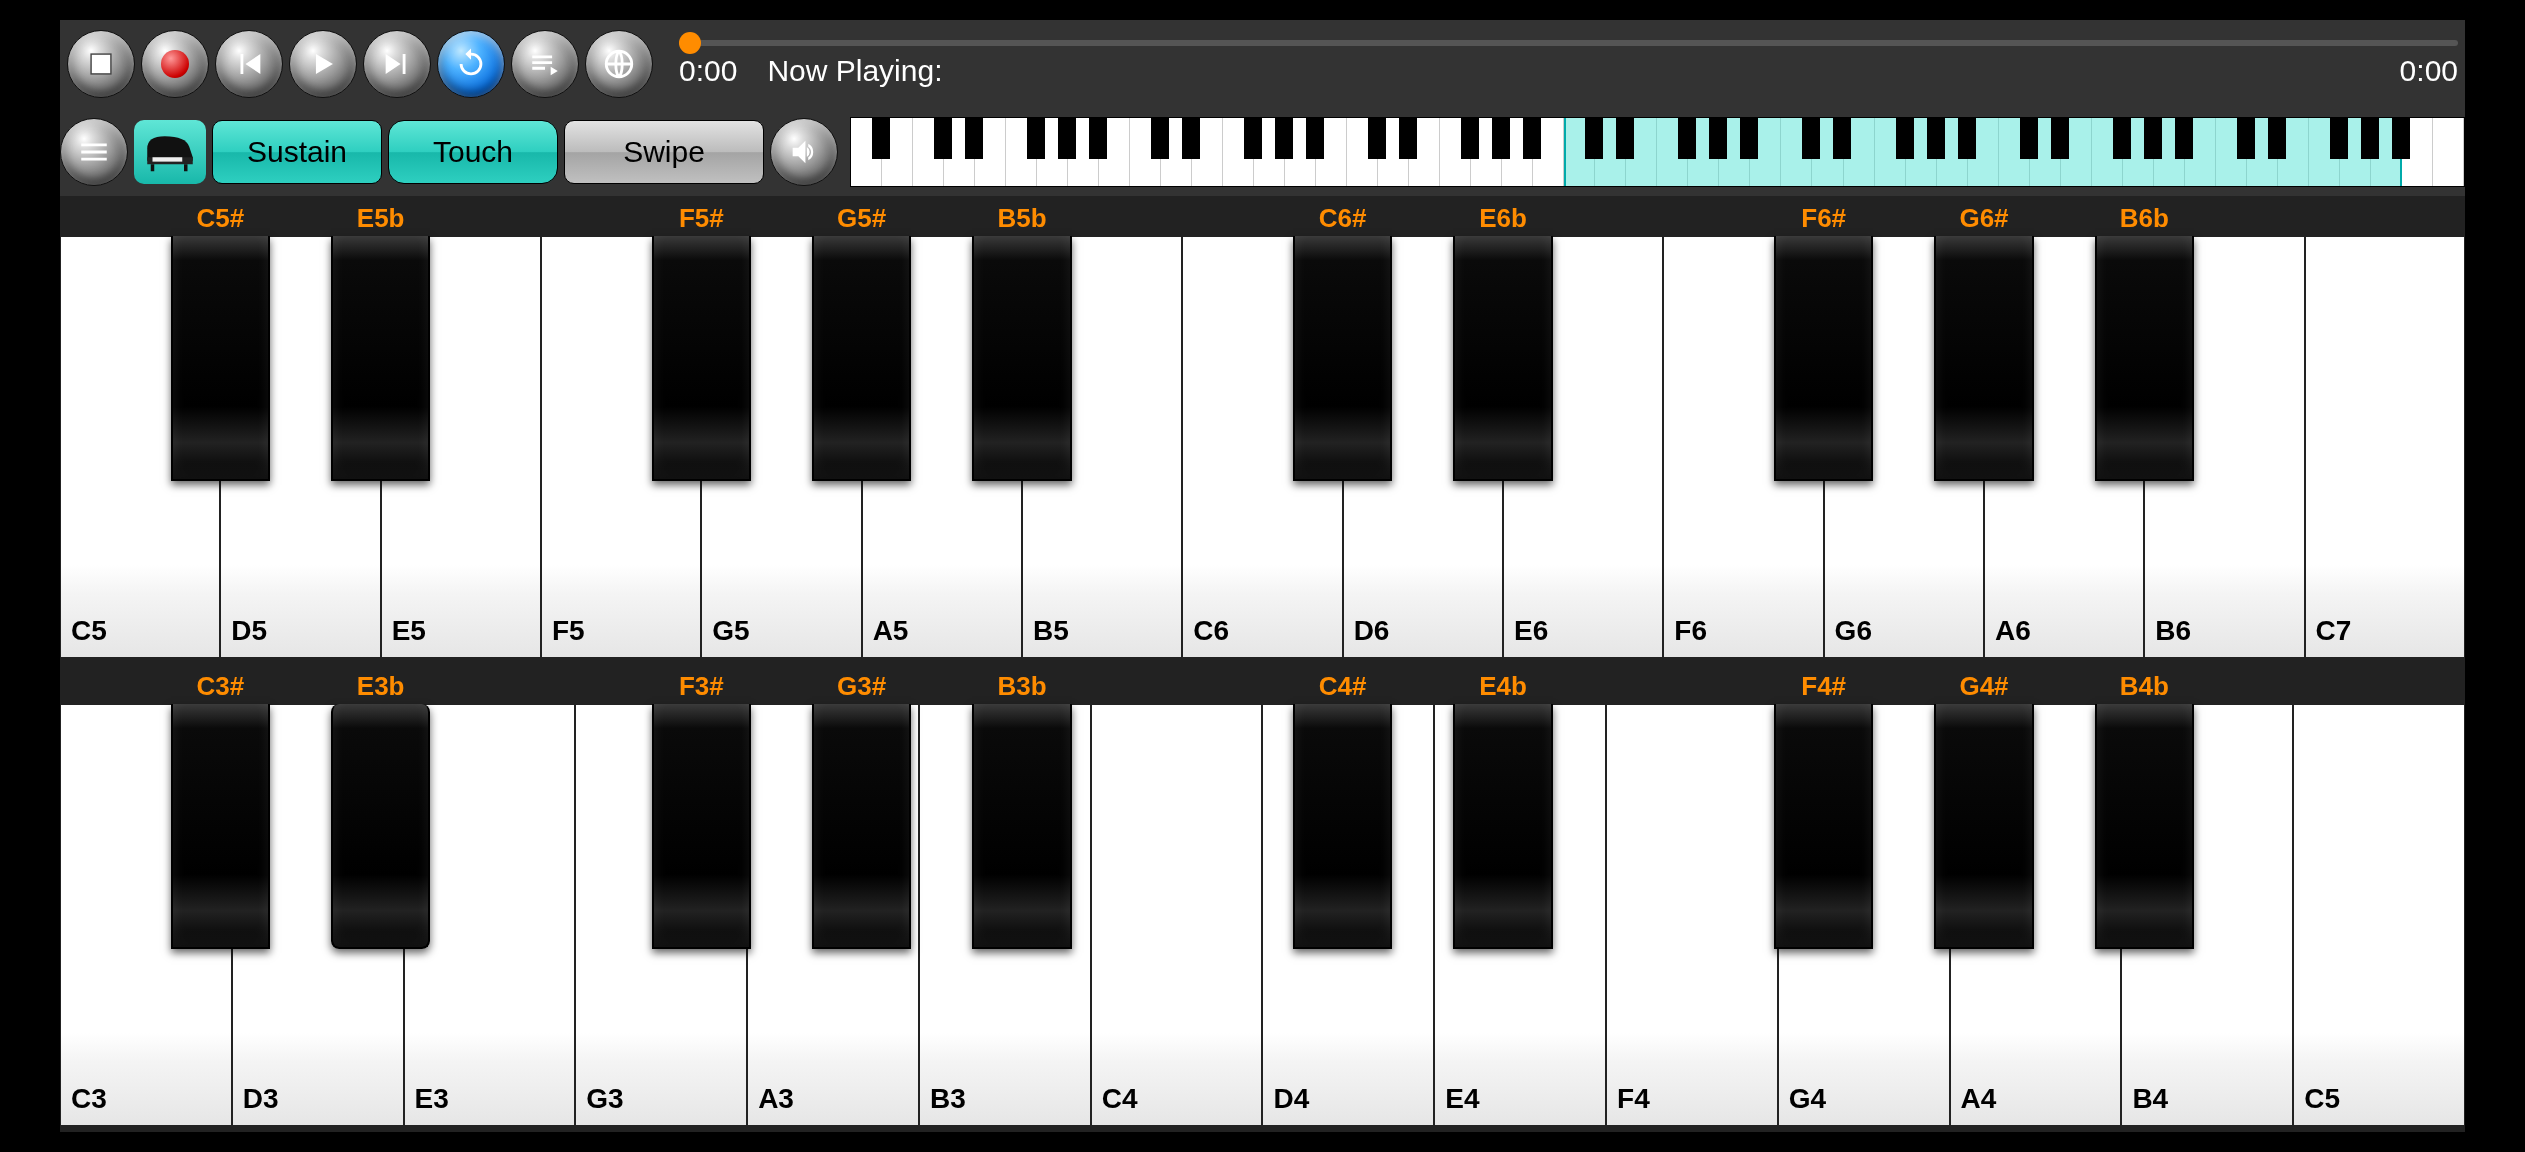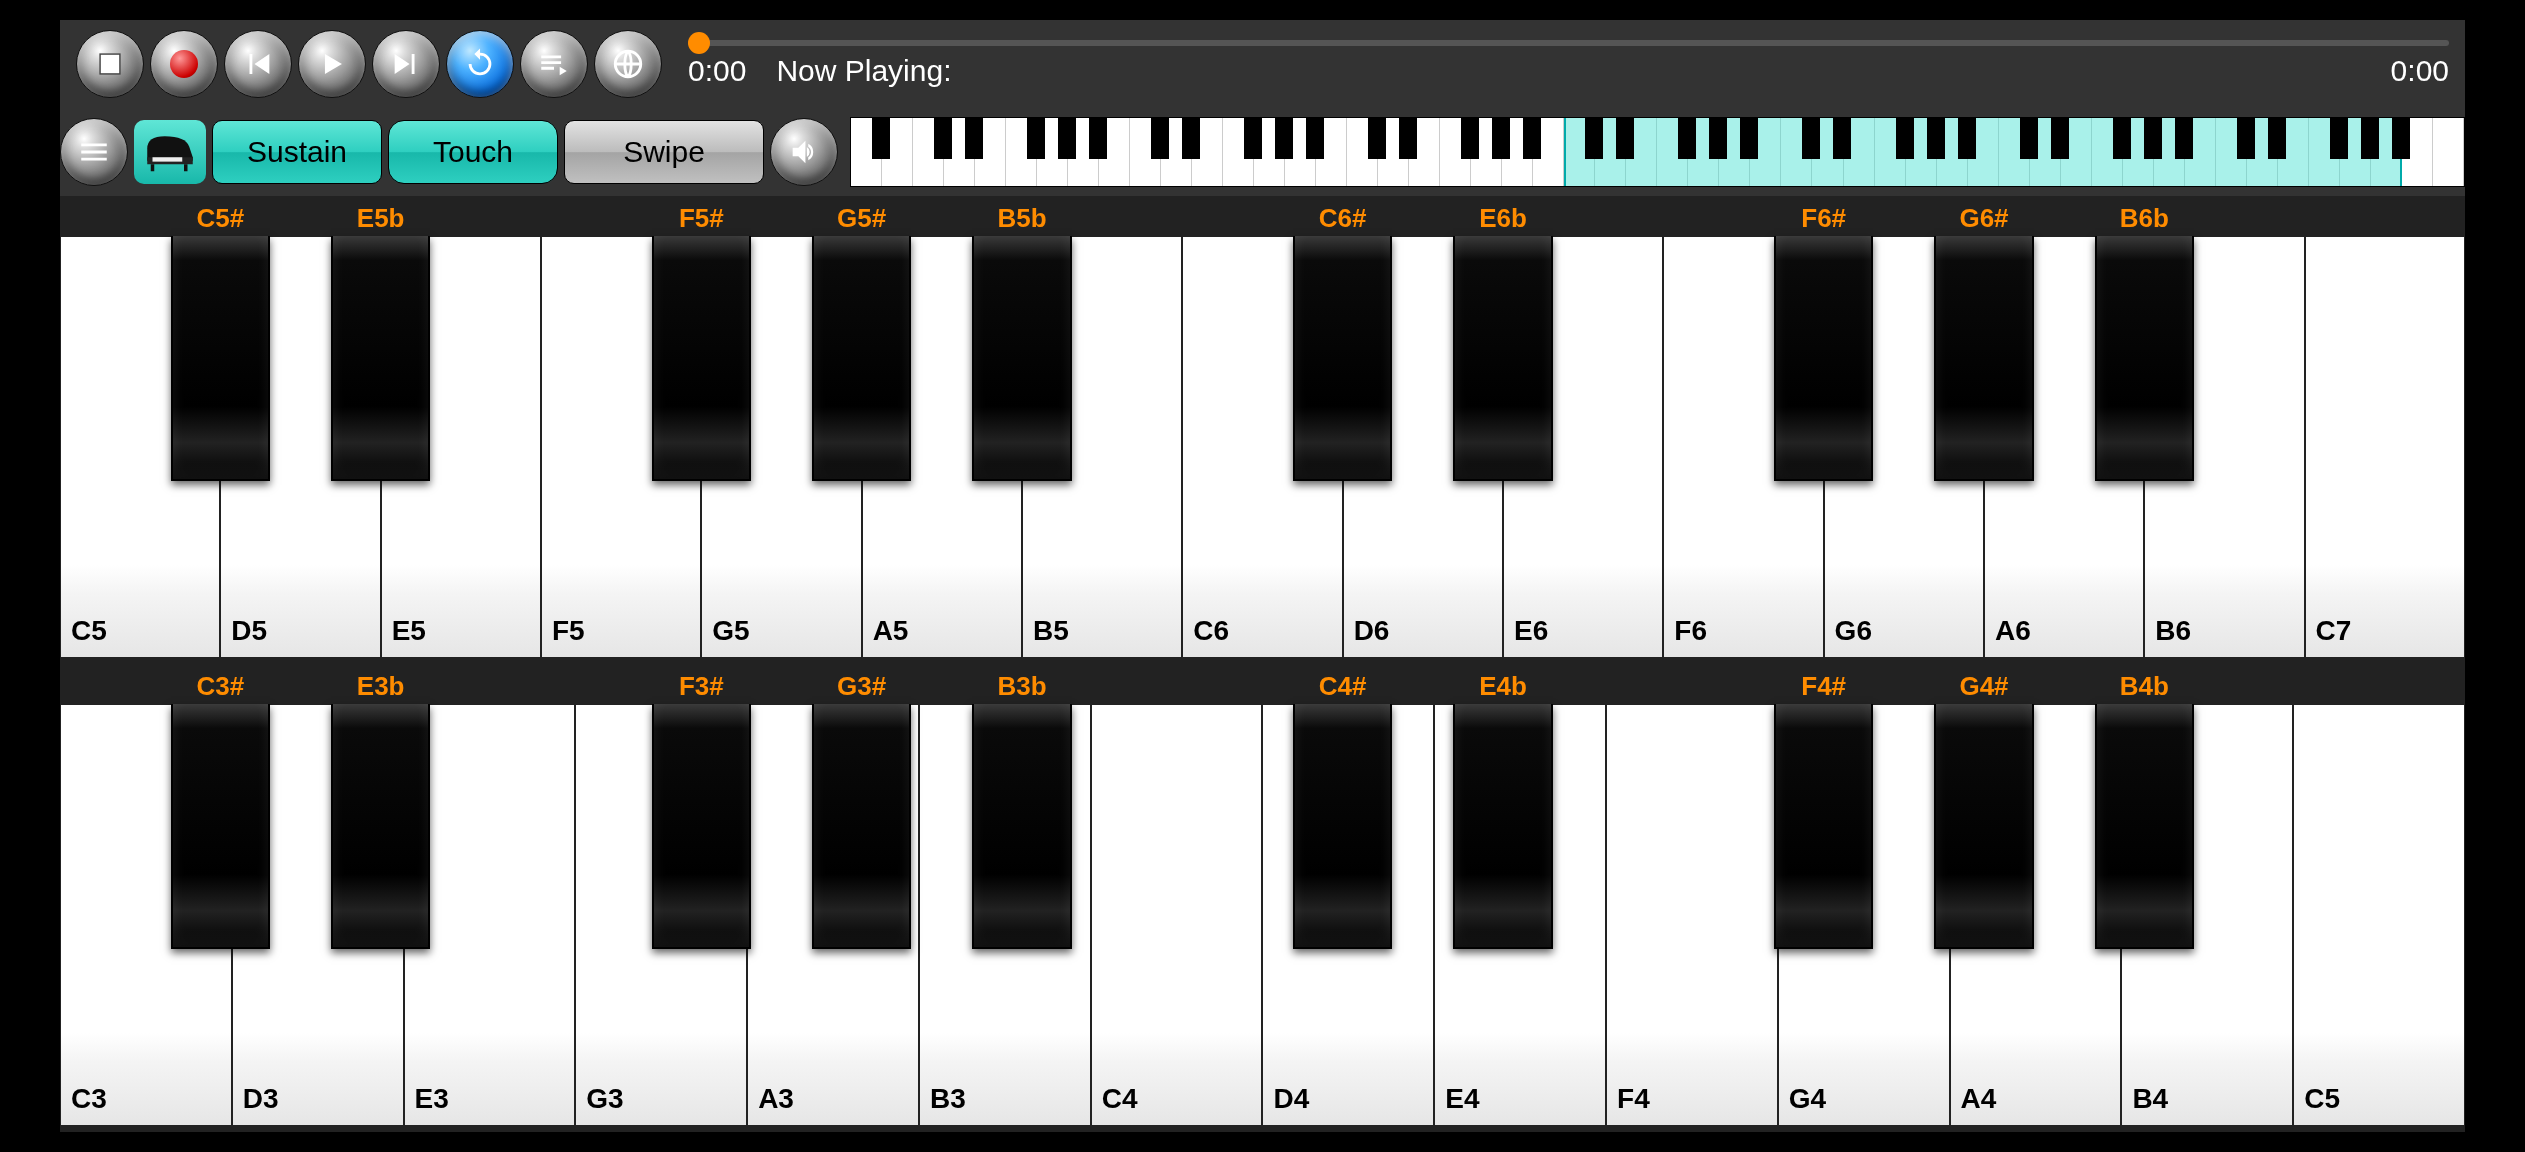--- a/index.html
+++ b/index.html
@@ -18,21 +18,21 @@
     display: flex;
     flex-direction: column;
     background: #222;
   }
   
   .top-row {
     display: flex;
     align-items: center;
     height: 88px;
     background: #333;
-    padding: 6px 16px;
+    padding: 6px 7px;
     gap: 6px;
   }
   .btn-orb {
     width: 68px;
     height: 68px;
     border-radius: 50%;
     background: radial-gradient(circle at 35% 30%, #fff 0%, #ddd 14%, #888 55%, #333 100%);
     display: flex;
     align-items: center;
     justify-content: center;
@@ -567,21 +567,21 @@
               <div class="lbl">B4</div>
             </div>
             <div class="white-key">
               <div class="lbl">C5</div>
             </div>
           </div>
           <div class="black-keys">
             <div class="black-key" style="width: 4.13333%; left: 4.6%;">
               <div class="lbl">C3#</div>
             </div>
-            <div class="black-key" style="width: 4.13333%; left: 11.2667%;">
+            <div class="black-key" style="width: 4.13333%; left: 11.2667%; border-radius: 8px;">
               <div class="lbl">E3b</div>
             </div>
             <div class="black-key" style="width: 4.13333%; left: 24.6%;">
               <div class="lbl">F3#</div>
             </div>
             <div class="black-key" style="width: 4.13333%; left: 31.2667%;">
               <div class="lbl">G3#</div>
             </div>
             <div class="black-key" style="width: 4.13333%; left: 37.9333%;">
               <div class="lbl">B3b</div>

